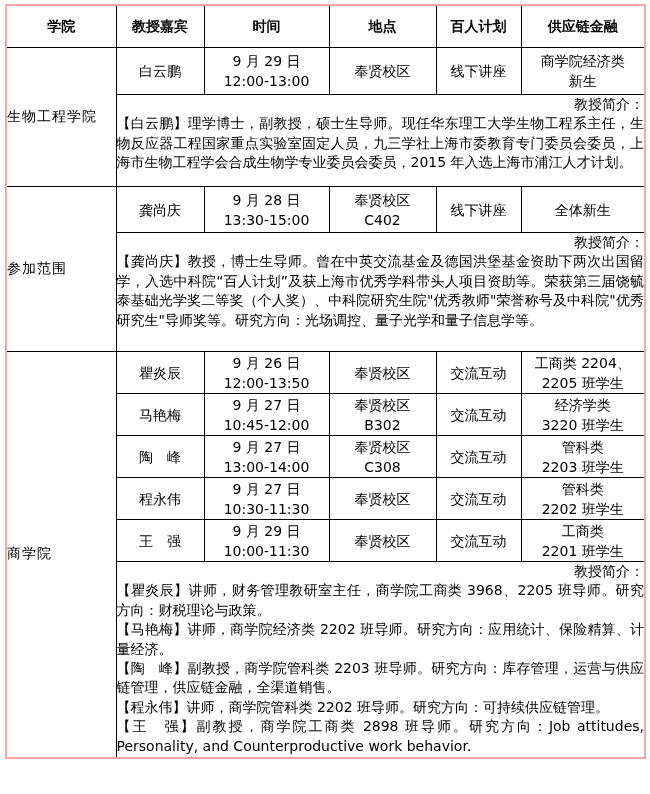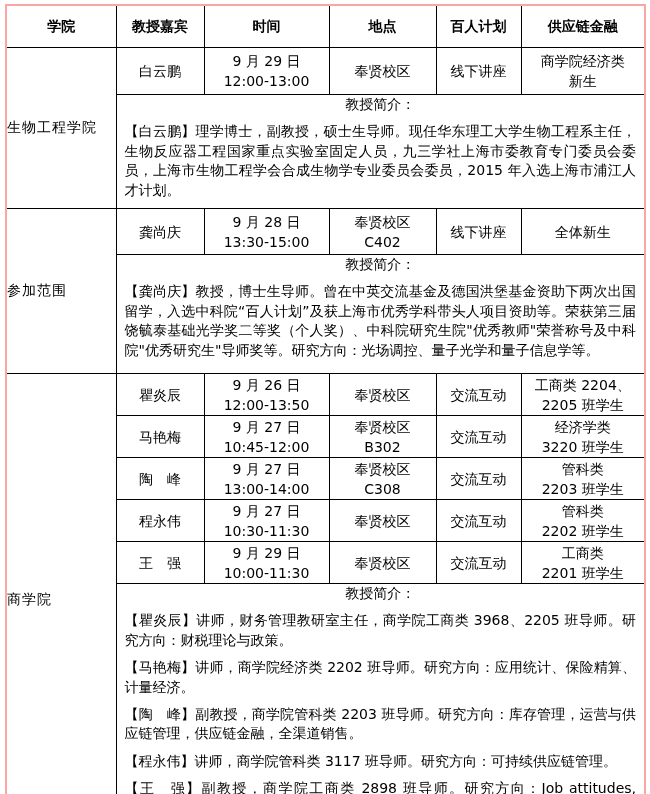--- a/index.html
+++ b/index.html
@@ -47,26 +47,26 @@
     vertical-align: middle;
     font-size: 14.5px;
     letter-spacing: 1px;
   }
   td.bio {
     vertical-align: top;
     padding: 3px 8px 3px 10px;
   }
   .bio-intro {
     line-height: 19.4px;
-    text-align: center;
+    text-align: right;
   }
   .bio-para {
     line-height: 19.4px;
     text-align: justify;
-    margin: 8px;
+    margin: 0;
   }
   .h-row1 { height: 47px; }
   .h-bio1 { height: 92px; }
   .h-row2 { height: 46px; }
   .h-bio2 { height: 119px; }
   .h-brow { height: 42px; }
   .h-bio3 { height: 196px; }
 </style>
 </head>
 <body>
@@ -173,19 +173,19 @@
       <td class="cell">交流互动</td>
       <td class="cell">工商类
 2201 班学生</td>
     </tr>
     <tr class="h-bio3">
       <td class="bio" colspan="5">
         <div class="bio-intro">教授简介：</div>
         <p class="bio-para">【瞿炎辰】讲师，财务管理教研室主任，商学院工商类 3968、2205 班导师。研究方向：财税理论与政策。</p>
         <p class="bio-para">【马艳梅】讲师，商学院经济类 2202 班导师。研究方向：应用统计、保险精算、计量经济。</p>
         <p class="bio-para">【陶　峰】副教授，商学院管科类 2203 班导师。研究方向：库存管理，运营与供应链管理，供应链金融，全渠道销售。</p>
-        <p class="bio-para">【程永伟】讲师，商学院管科类 3117 班导师。研究方向：可持续供应链管理。</p>
+        <p class="bio-para">【程永伟】讲师，商学院管科类 2202 班导师。研究方向：可持续供应链管理。</p>
         <p class="bio-para">【王　强】副教授，商学院工商类 2898 班导师。研究方向：Job attitudes, Personality, and Counterproductive work behavior.</p>
       </td>
     </tr>
   </tbody>
     </table>
 </div>
 
 </body></html>

